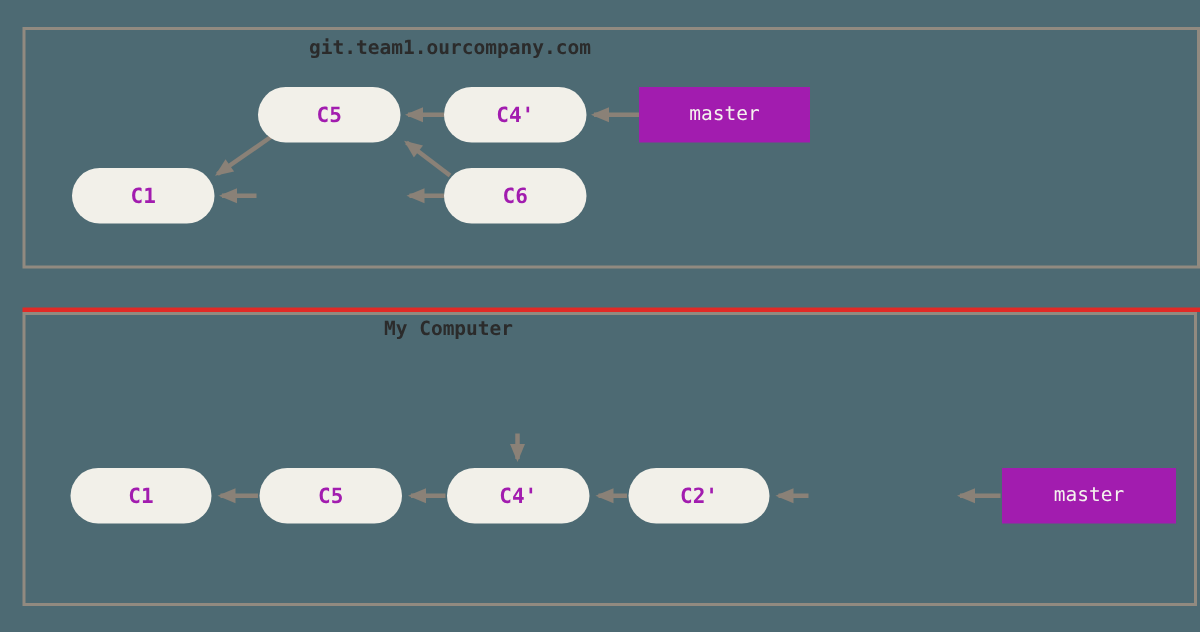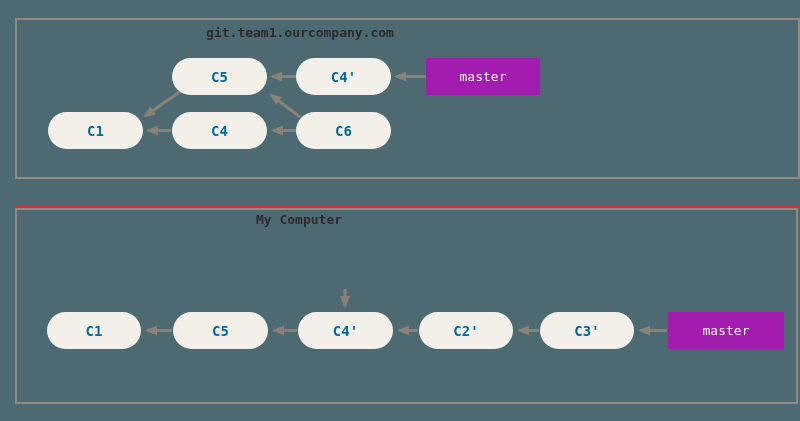--- a/index.html
+++ b/index.html
@@ -13,21 +13,21 @@
   .panel-bottom{left:15px;top:208px;width:783px;height:196px;}
   .red-line{position:absolute;left:15px;top:205px;width:785px;height:3px;background:#e12a26;}
   .title{
     position:absolute;font-weight:bold;font-size:13px;color:#2b2b2b;
     text-align:center;white-space:nowrap;
   }
   .title-top{left:190px;top:25px;width:220px;}
   .title-bottom{left:239px;top:212px;width:120px;}
   .node{
     position:absolute;height:37px;border-radius:18.5px;background:#f2f0e9;
-    color:#0369a1;font-size:14px;font-weight:bold;
+    color:#a21caf;font-size:14px;font-weight:bold;
     display:flex;align-items:center;justify-content:center;
   }
   .branch{
     position:absolute;height:37px;background:#a21caf;color:#f5f3ee;
     font-size:13px;display:flex;align-items:center;justify-content:center;
     white-space:nowrap;
   }
   svg.arrows{position:absolute;left:0;top:0;pointer-events:none;}
 </style>
 </head>
@@ -63,24 +63,22 @@
       <line x1="418" y1="330.5" x2="399" y2="330.5" marker-end="url(#ah)"></line>
       <line x1="539" y1="330.5" x2="519" y2="330.5" marker-end="url(#ah)"></line>
       <line x1="667" y1="330.5" x2="640" y2="330.5" marker-end="url(#ah)"></line>
       <line x1="345" y1="289" x2="345" y2="306" marker-end="url(#ah)"></line>
     </g>
   </svg>
 
   <div class="node" style="left:172px;top:58px;width:95px;">C5</div>
   <div class="node" style="left:296px;top:58px;width:95px;">C4'</div>
   <div class="node" style="left:48px;top:112px;width:95px;">C1</div>
-  <div class="node" style="left:172px;top:112px;width:95px;">C4</div>
   <div class="node" style="left:296px;top:112px;width:95px;">C6</div>
   <div class="branch" style="left:426px;top:58px;width:114px;">master</div>
 
   <div class="node" style="left:47px;top:312px;width:94px;">C1</div>
   <div class="node" style="left:173px;top:312px;width:95px;">C5</div>
   <div class="node" style="left:298px;top:312px;width:95px;">C4'</div>
   <div class="node" style="left:419px;top:312px;width:94px;">C2'</div>
-  <div class="node" style="left:540px;top:312px;width:94px;">C3'</div>
   <div class="branch" style="left:668px;top:312px;width:116px;">master</div>
 
 </div>
 
 </body></html>

